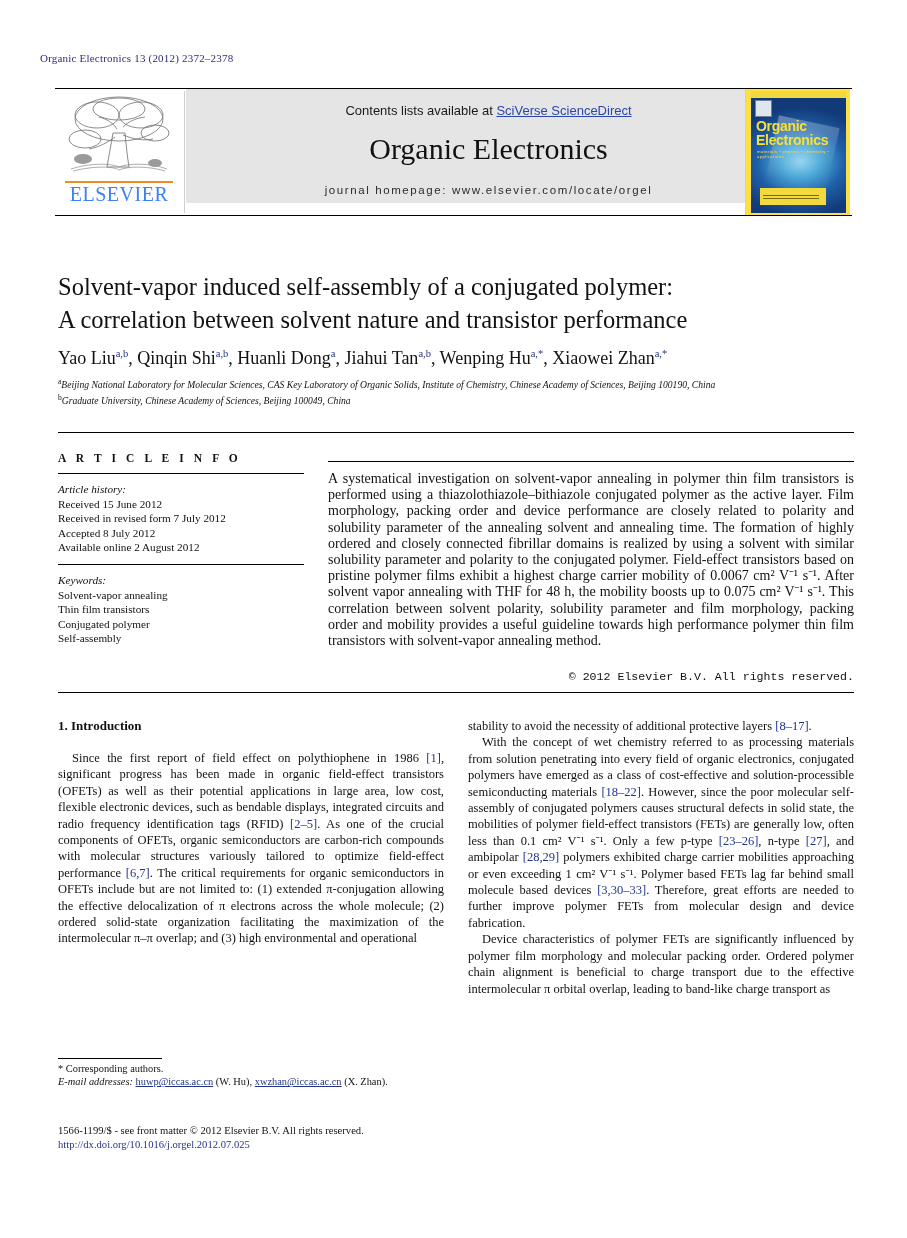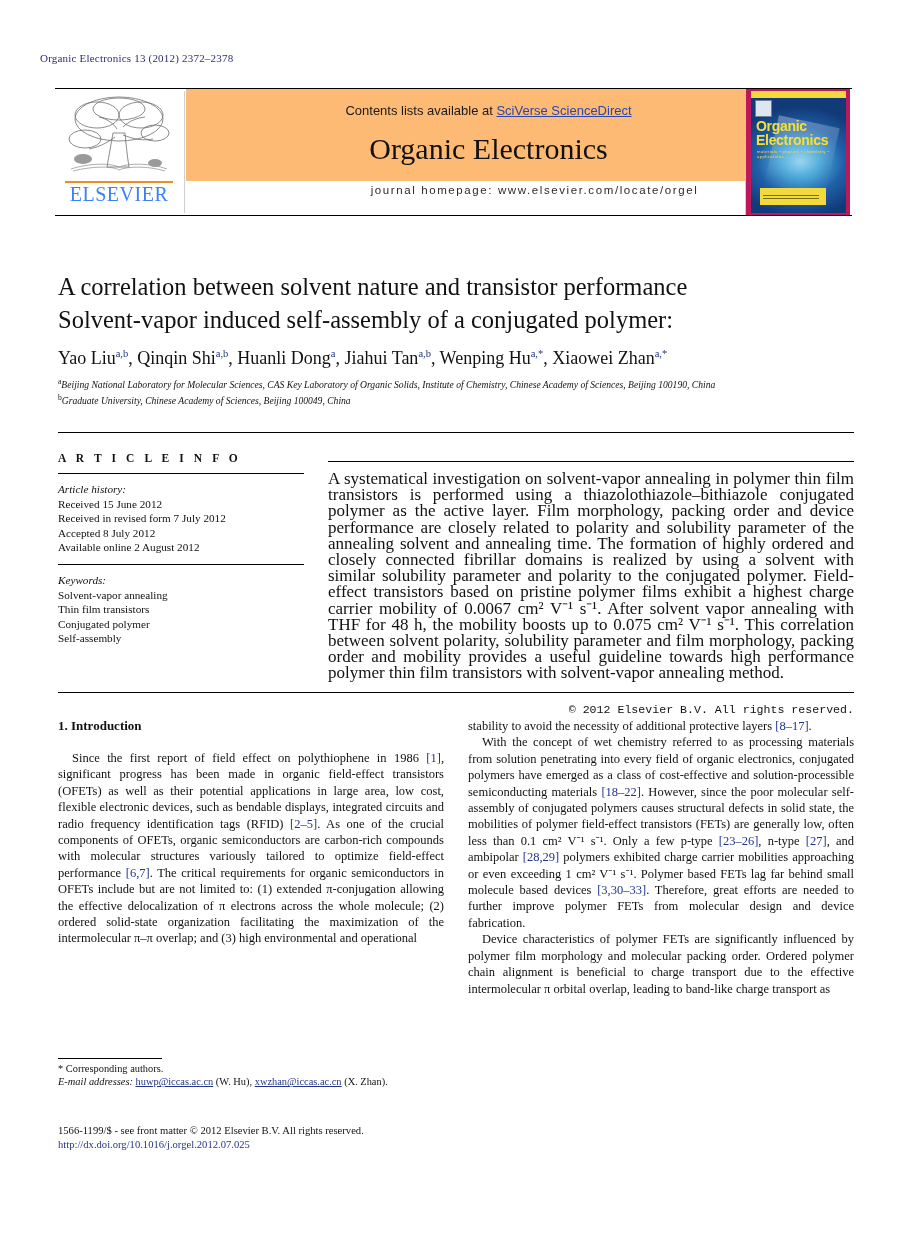--- a/index.html
+++ b/index.html
@@ -88,22 +88,22 @@
     width: 108px;
     height: 1.5px;
     background: #f08a24;
   }
 
   .masthead-center {
     position: absolute;
     left: 131px;
     top: 1px;
     width: 605px;
-    height: 92px;
-    background: #fdba74;
+    height: 114px;
+    background: #e5e5e5;
   }
   .contents-line {
     position: absolute;
     top: 14px;
     left: 0;
     width: 605px;
     text-align: center;
     font-family: "Liberation Sans", sans-serif;
     font-size: 13px;
     color: #1a1a1a;
@@ -124,31 +124,30 @@
   .homepage-line {
     position: absolute;
     top: 95px;
     left: 0;
     width: 605px;
     text-align: center;
     font-family: "Liberation Sans", sans-serif;
     font-size: 11.5px;
     letter-spacing: 1.6px;
     color: #2b2b2b;
-    padding-left: 46px;
   }
 
   
   .cover-thumb {
     position: absolute;
     left: 690px;
     top: 1px;
     width: 105px;
     height: 126px;
-    background: #be185d;
+    background: #fde047;
     border-left: 1px solid #cfcfcf;
     box-sizing: border-box;
   }
   .cover-art {
     position: absolute;
     left: 5px;
     top: 2px;
     width: 95px;
     height: 122px;
     background:
@@ -307,21 +306,21 @@
   }
   .info-sep {
     margin-top: 9px;
     width: 100%;
     height: 1px;
     background: #000000;
   }
   .abstract-body {
     margin-top: 9px;
     font-family: "Liberation Serif", serif;
-    font-size: 17px;
+    font-size: 14px;
     line-height: 16.2px;
     text-align: justify;
     color: #111111;
   }
   .copyright-line {
     margin-top: 21px;
     text-align: right;
     font-family: Liberation Mono, monospace;
     font-size: 11.6px;
     color: #111111;
@@ -452,22 +451,22 @@
           <div>Electronics</div>
         </div>
         <div class="cover-sub">materials • physics • chemistry • applications</div>
         <div class="cover-box"></div>
         <div class="cover-box-lines"></div>
       </div>
     </div>
   </div>
 
   <div class="article-title">
+    <div>Solvent-vapor induced self-assembly of a conjugated polymer:</div>
     <div>A correlation between solvent nature and transistor performance</div>
-    <div>Solvent-vapor induced self-assembly of a conjugated polymer:</div>
   </div>
 
   <div class="authors"><span>Yao Liu</span><sup>a,b</sup><span>, </span><span>Qinqin Shi</span><sup>a,b</sup><span>, </span><span>Huanli Dong</span><sup>a</sup><span>, </span><span>Jiahui Tan</span><sup>a,b</sup><span>, </span><span>Wenping Hu</span><sup>a,*</sup><span>, </span><span>Xiaowei Zhan</span><sup>a,*</sup></div>
 
   <div class="affiliations">
       <div><sup>a</sup><span>Beijing National Laboratory for Molecular Sciences, CAS Key Laboratory of Organic Solids, Institute of Chemistry, Chinese Academy of Sciences, Beijing 100190, China</span></div>
       <div><sup>b</sup><span>Graduate University, Chinese Academy of Sciences, Beijing 100049, China</span></div>
     </div>
 
   <div class="band-rule top"></div>

